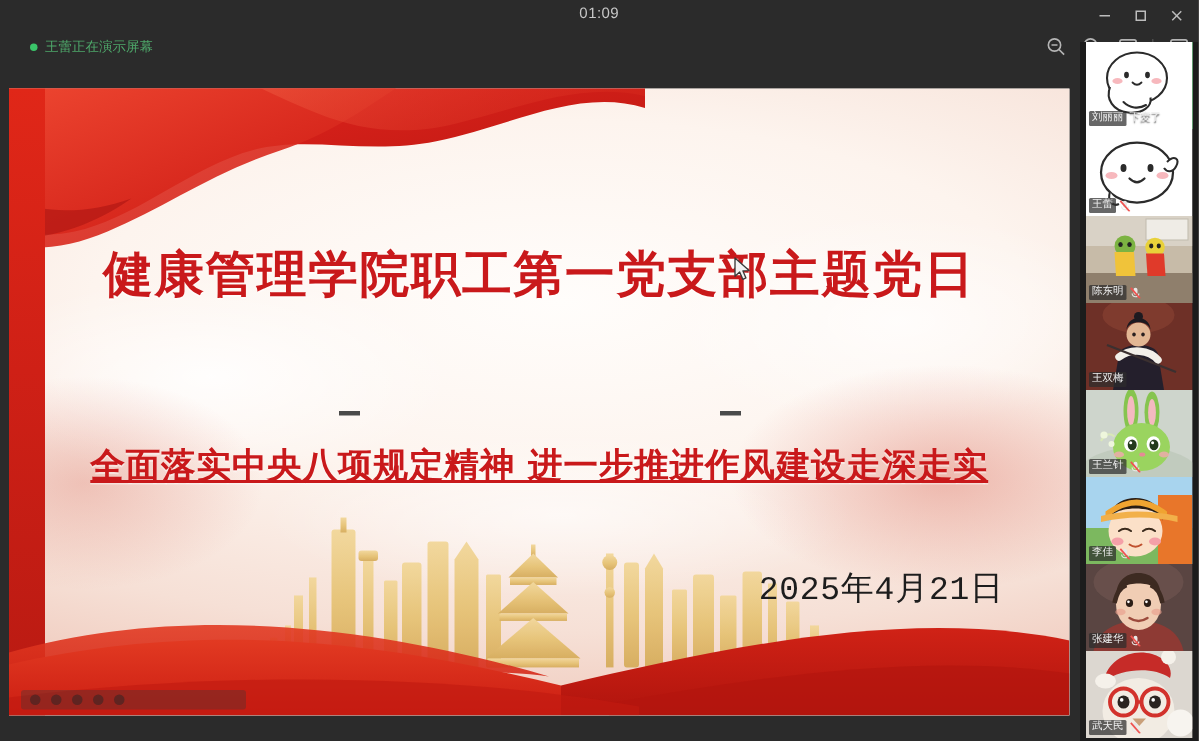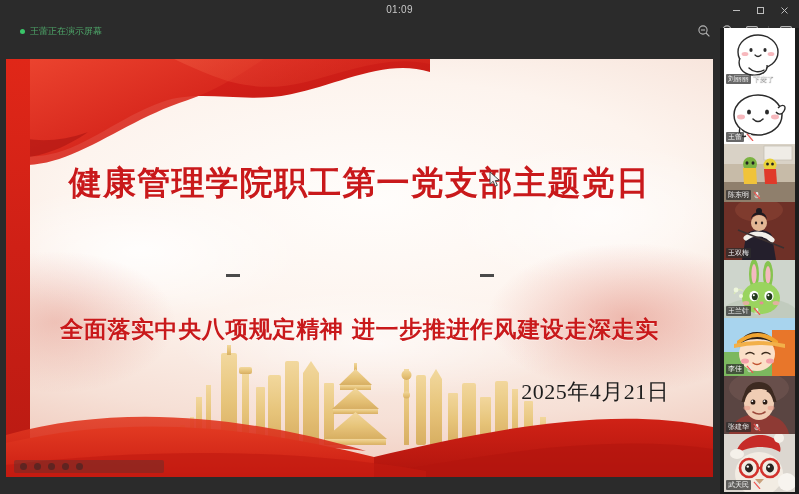--- a/index.html
+++ b/index.html
@@ -67,23 +67,23 @@
   .s-title{position:absolute;left:0;top:24.5%;width:100%;text-align:center;
            color:#c9191b;font-size:33px;font-weight:700;letter-spacing:1.2px;
            font-family:"DejaVu Sans","Liberation Sans",sans-serif;
            text-shadow:0 1px 0 rgba(255,255,255,.55);}
   .dashrow{position:absolute;left:0;top:51.5%;width:100%;
            display:flex;justify-content:center;align-items:center;gap:240px;}
   .dash{width:14px;height:3px;background:#4a4a4a;}
   .s-sub{position:absolute;left:0;top:50.5%;width:100%;text-align:center;
          color:#c9191b;font-size:23px;font-weight:700;letter-spacing:.6px;
          font-family:"DejaVu Sans","Liberation Sans",sans-serif;
-         margin-top:44px;text-shadow:0 1px 0 rgba(255,255,255,.45);}
+         margin-top:25px;text-shadow:0 1px 0 rgba(255,255,255,.45);text-decoration:underline;}
   .s-date{position:absolute;right:6.2%;top:76%;color:#1d1d1d;font-size:22px;font-weight:400;
-          font-family:Liberation Serif, serif;letter-spacing:.5px;text-align:right;}
+          font-family:Liberation Mono, monospace;letter-spacing:.5px;text-align:right;}
 
   
   .cursor{position:absolute;left:489px;top:129px;width:12px;height:17px;}
   .cursor svg{display:block;}
 
   
   .ghostbar{position:absolute;left:8px;bottom:4px;width:150px;height:13px;
             background:rgba(60,54,54,.35);border-radius:2px;
             display:flex;align-items:center;gap:7px;padding:0 6px;box-sizing:border-box;}
   .gicon{width:7px;height:7px;border-radius:50%;background:rgba(40,36,36,.5);}

